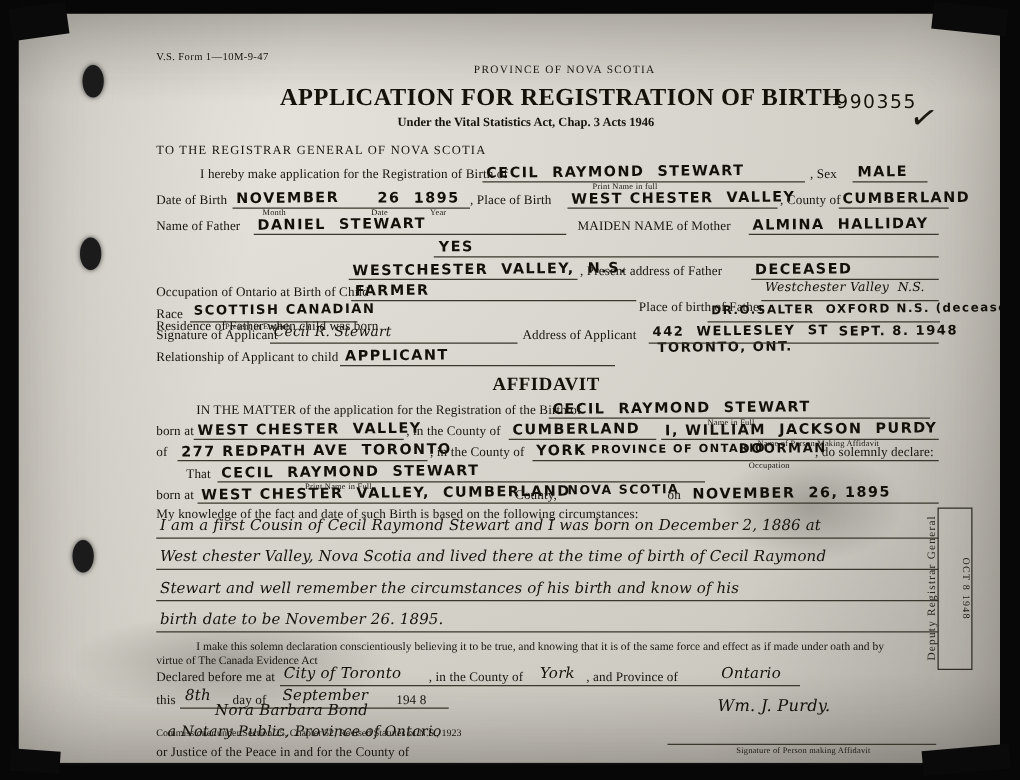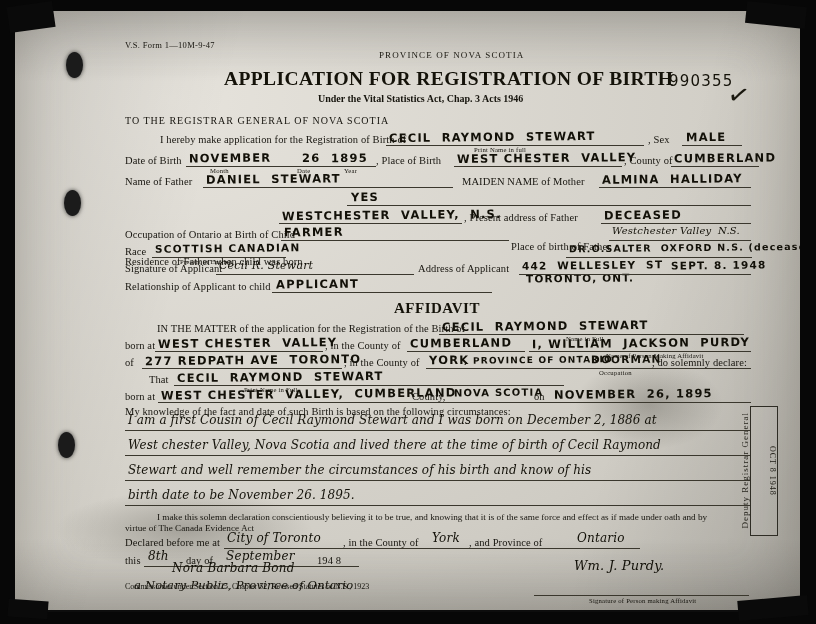--- a/index.html
+++ b/index.html
@@ -365,20 +365,21 @@
     <div class="t body" style="left:111px; top:545px;">this</div>
     <div class="hw hw-script" style="left:134px; top:539px; font-size:12px;">8th</div>
     <div class="t body" style="left:172px; top:545px;">day of</div>
     <div class="hw hw-script" style="left:212px; top:539px; font-size:12px;">September</div>
     <div class="t body" style="left:303px; top:545px;">194 8</div>
     <div class="rule" style="left:130px; top:556px; width:215px;"></div>
 
     <div class="hw hw-script" style="left:158px; top:551px; font-size:12px;">Nora Barbara Bond</div>
     <div class="hw hw-script" style="left:120px; top:568px; font-size:11.5px;">a Notary Public, Province of Ontario</div>
     <div class="t" style="left:111px; top:572px; font-size:8px;">Commissioner under Section 25, Chapter 52, Revised Statutes of N.S., 1923</div>
+    <div class="t body" style="left:111px; top:587px;">or Justice of the Peace in and for the County of</div>
 
     <div class="hw hw-script" style="left:560px; top:548px; font-size:13px;">Wm. J. Purdy.</div>
     <div class="rule" style="left:520px; top:585px; width:215px;"></div>
     <div class="t tiny" style="left:575px; top:587px;">Signature of Person making Affidavit</div>
 
     <div class="vstamp">OCT 8 1948</div>
     <div class="vstamp2">Deputy Registrar General</div>
 
     <div class="hole hole-1"></div>
     <div class="hole hole-2"></div>

